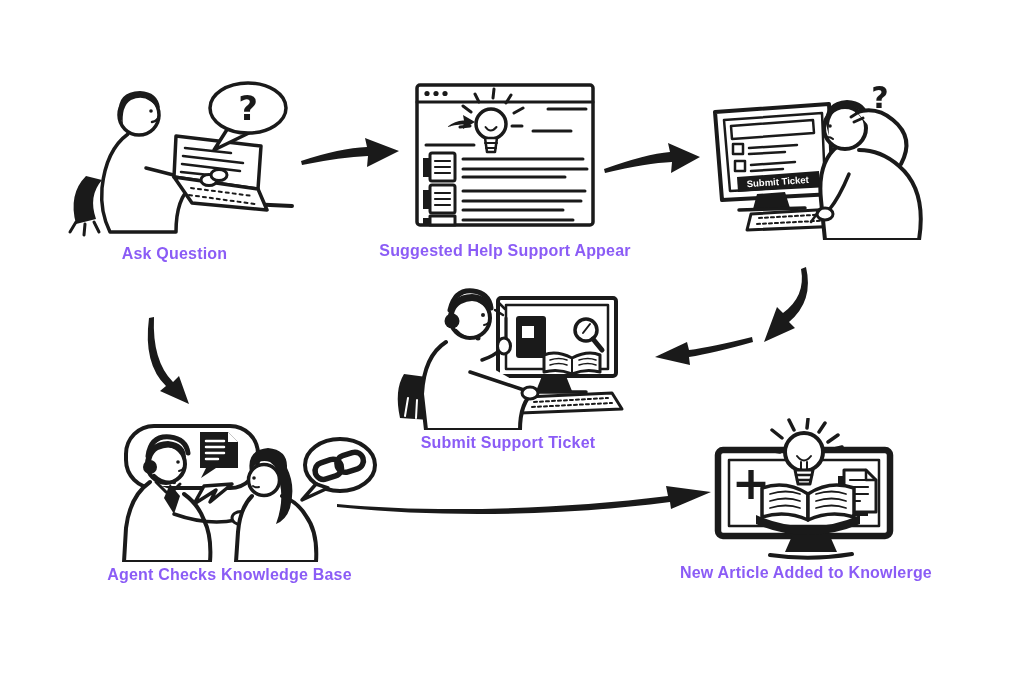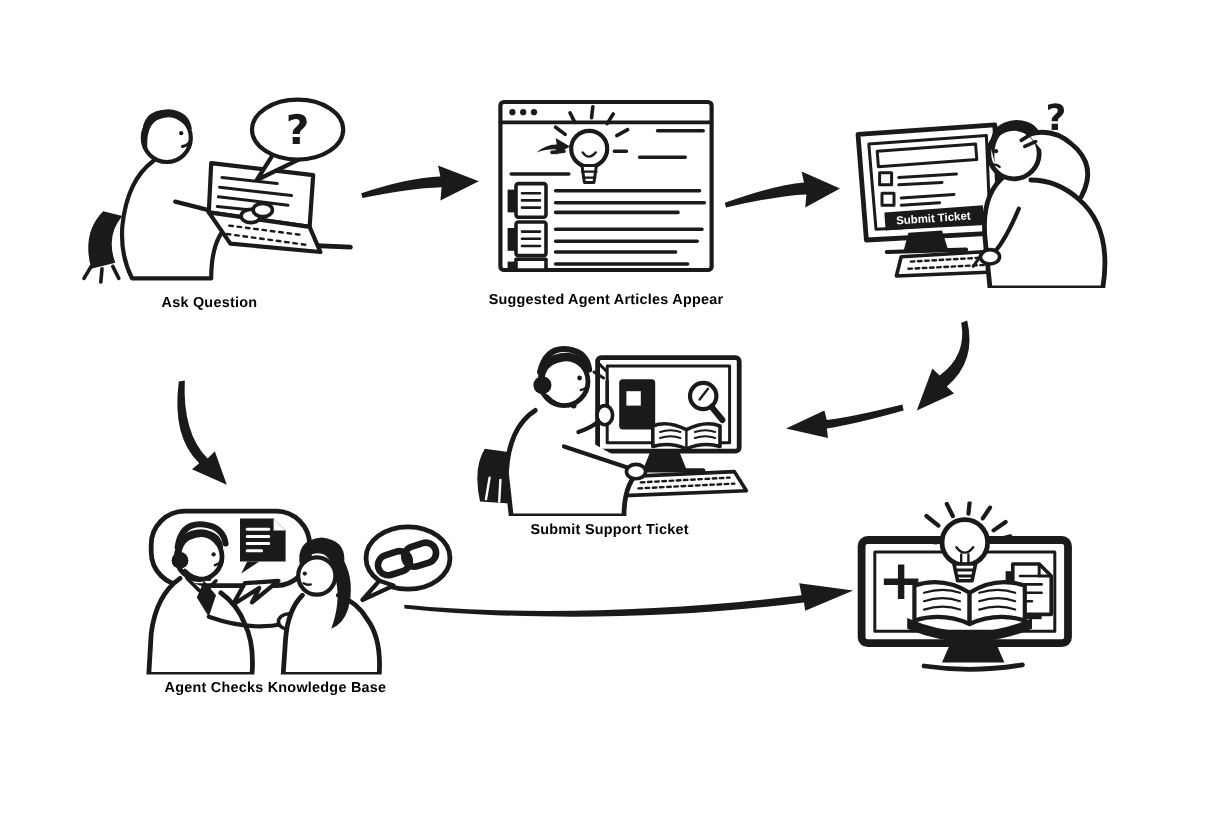--- a/index.html
+++ b/index.html
@@ -7,21 +7,21 @@
     width:1024px;height:683px;position:relative;overflow:hidden;
     background:#ffffff;
     font-family:"Liberation Sans", sans-serif;
   }
   .canvas{position:absolute;inset:0;}
   .arrows{position:absolute;left:0;top:0;width:1024px;height:683px;pointer-events:none;}
   .step{position:absolute;display:block;text-align:center;}
   .step svg{display:block;}
   .step .caption{
     display:block;margin-top:4px;
-    font-size:12px;font-weight:700;color:#000000;letter-spacing:.2px;
+    font-size:16px;font-weight:700;color:#8b5cf6;letter-spacing:.2px;
     white-space:nowrap;
   }
   svg .ink{stroke:#1a1a1a;fill:none;stroke-linecap:round;stroke-linejoin:round;}
   svg .w{fill:#ffffff;}
   svg .b{fill:#1a1a1a;}
   svg .whl{stroke:#ffffff;fill:none;stroke-linecap:round;}
   svg .glyph{font-family:"DejaVu Sans", sans-serif;font-weight:700;fill:#1a1a1a;text-anchor:middle;}
   svg .btn-text{font-family:"Liberation Sans", sans-serif;font-weight:700;fill:#ffffff;text-anchor:middle;}
 </style>
 </head>
@@ -107,21 +107,21 @@
         <rect class="ink w" stroke-width="3" x="17" y="103" width="25" height="28" rx="2"></rect>
         <path class="ink" stroke-width="2.2" d="M22 111 h15 M22 117 h15 M22 123 h15"></path>
         <path class="ink" stroke-width="3" d="M50 109 H172 M50 119 H168 M50 128 H150"></path>
       </g>
       <g>
         <rect class="b" x="10" y="136" width="7" height="7"></rect>
         <rect class="ink w" stroke-width="3" x="17" y="134" width="25" height="9"></rect>
         <path class="ink" stroke-width="3" d="M50 138 H160"></path>
       </g>
     </svg>
-    <figcaption class="caption" style="margin-top:10px;">Suggested Agent Articles Appear</figcaption>
+    <figcaption class="caption" style="margin-top:10px;">Suggested Help Support Appear</figcaption>
   </figure>
 
   <figure class="step" style="left:693px;top:78px;width:250px;margin:0;">
     <svg width="250" height="162" viewBox="0 0 250 162">
       <g>
         <path class="ink w" stroke-width="4" d="M22 34 L136 26 L140 116 L29 122 Z"></path>
         <path class="ink" stroke-width="2.5" d="M31 42 L129 35 L132 108 L37 113 Z"></path>
         <path class="ink w" stroke-width="2.5" d="M38 48 L120 42 L121 55 L39 61 Z"></path>
         <rect class="ink w" stroke-width="2.5" x="40" y="66" width="10" height="10"></rect>
         <path class="ink" stroke-width="2.5" d="M56 70 l48 -3 M56 76 l36 -2"></path>
@@ -284,15 +284,16 @@
         <path class="ink" stroke-width="1.8" d="M64 76 q16 -5 30 0 M64 83 q16 -5 30 0 M64 90 q16 -5 30 0 M110 76 q16 -5 30 0 M110 83 q16 -5 30 0 M110 90 q16 -5 30 0"></path>
       </g>
       <g>
         <circle class="ink w" stroke-width="4" cx="98" cy="34" r="19"></circle>
         <path class="ink" stroke-width="2" d="M91 38 q7 9 14 0 M95 44 v8 M101 44 v8"></path>
         <path class="ink w" stroke-width="3" d="M89 52 L107 52 L104 66 L92 66 Z"></path>
         <path class="ink" stroke-width="2.5" d="M90 57 h16 M91 62 h13"></path>
         <path class="ink" stroke-width="3.5" d="M76 20 l-10 -8 M88 12 l-5 -10 M101 10 l1 -9 M113 14 l6 -9 M122 24 l10 -7 M74 34 l-12 -2 M124 32 l12 -3"></path>
       </g>
     </svg>
+    <figcaption class="caption">New Article Added to Knowlerge</figcaption>
   </figure>
 
 </div>
 
 </body></html>

